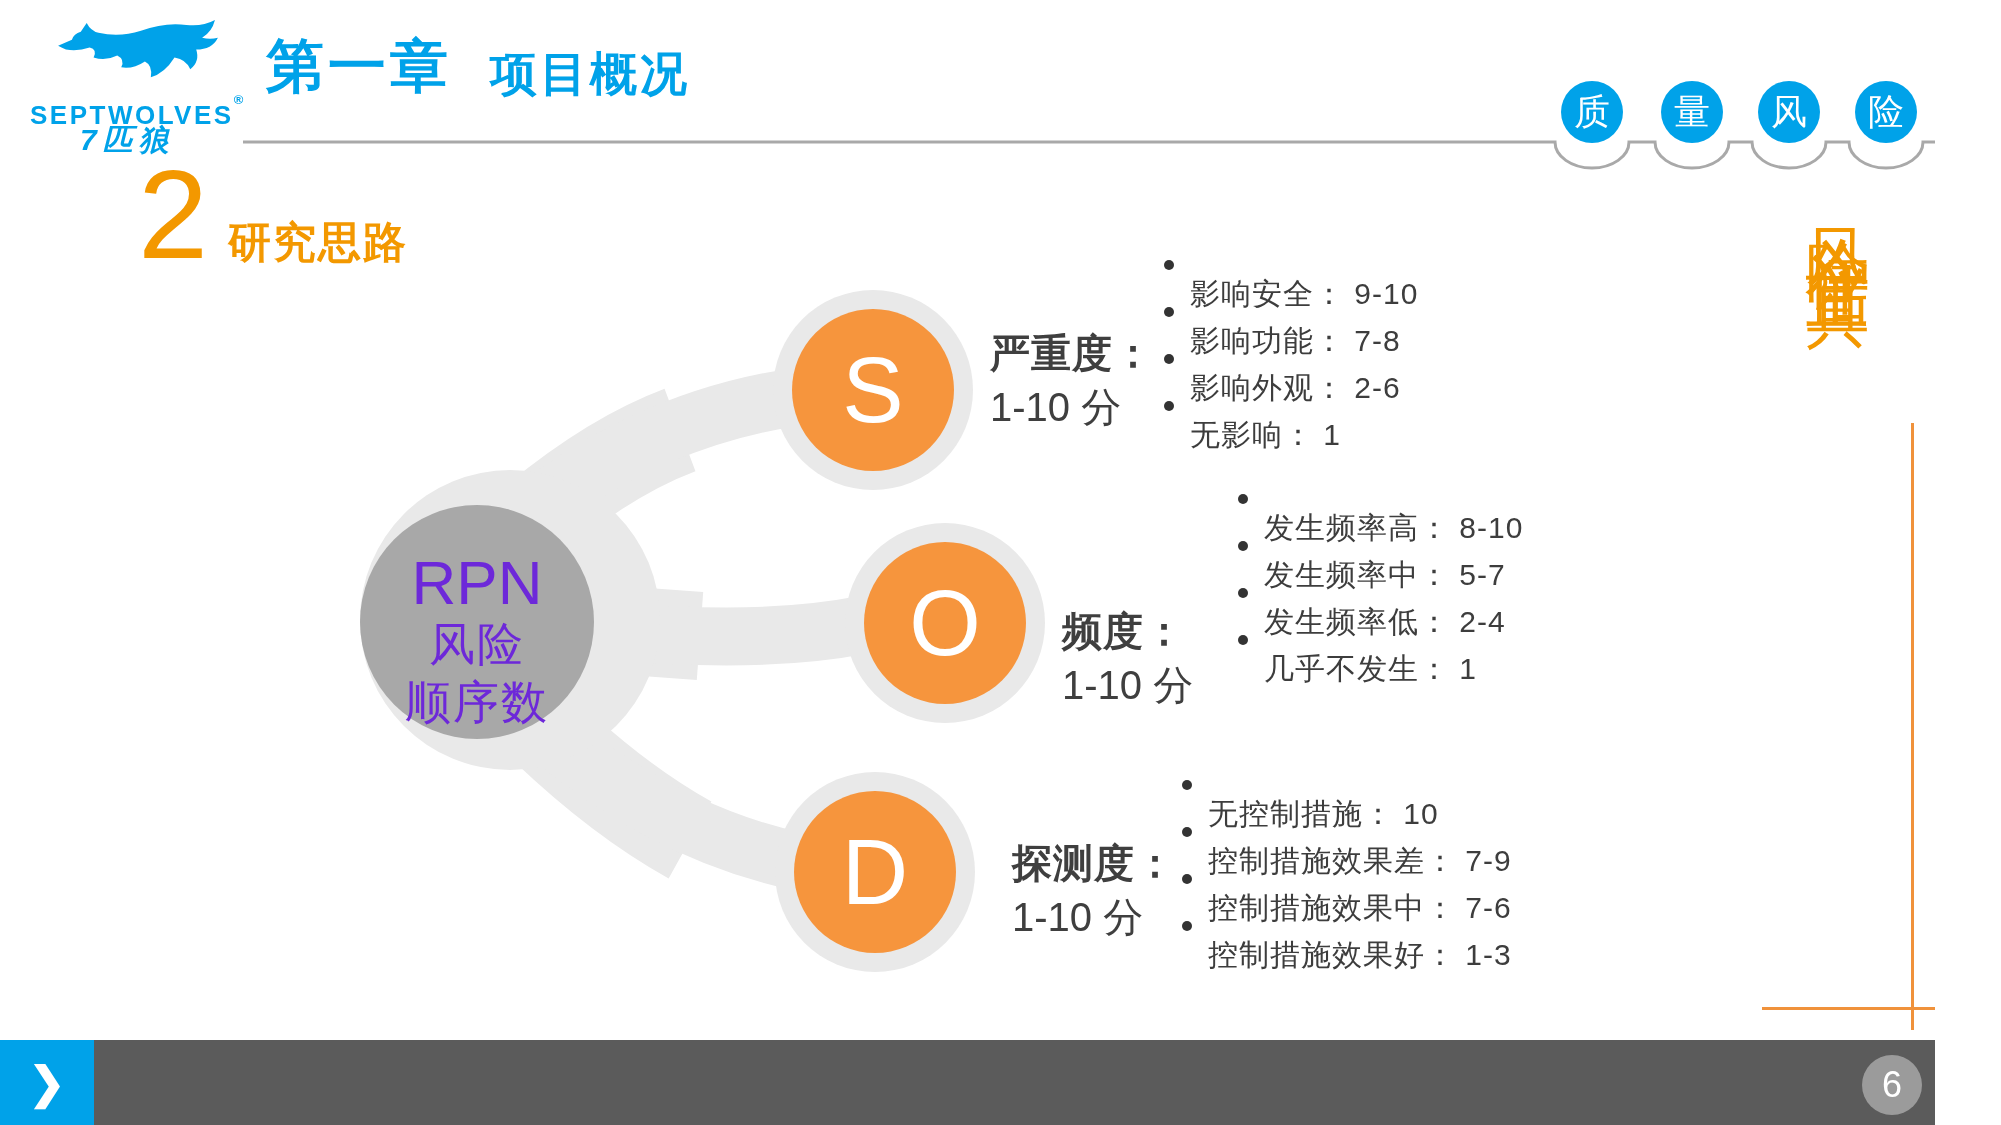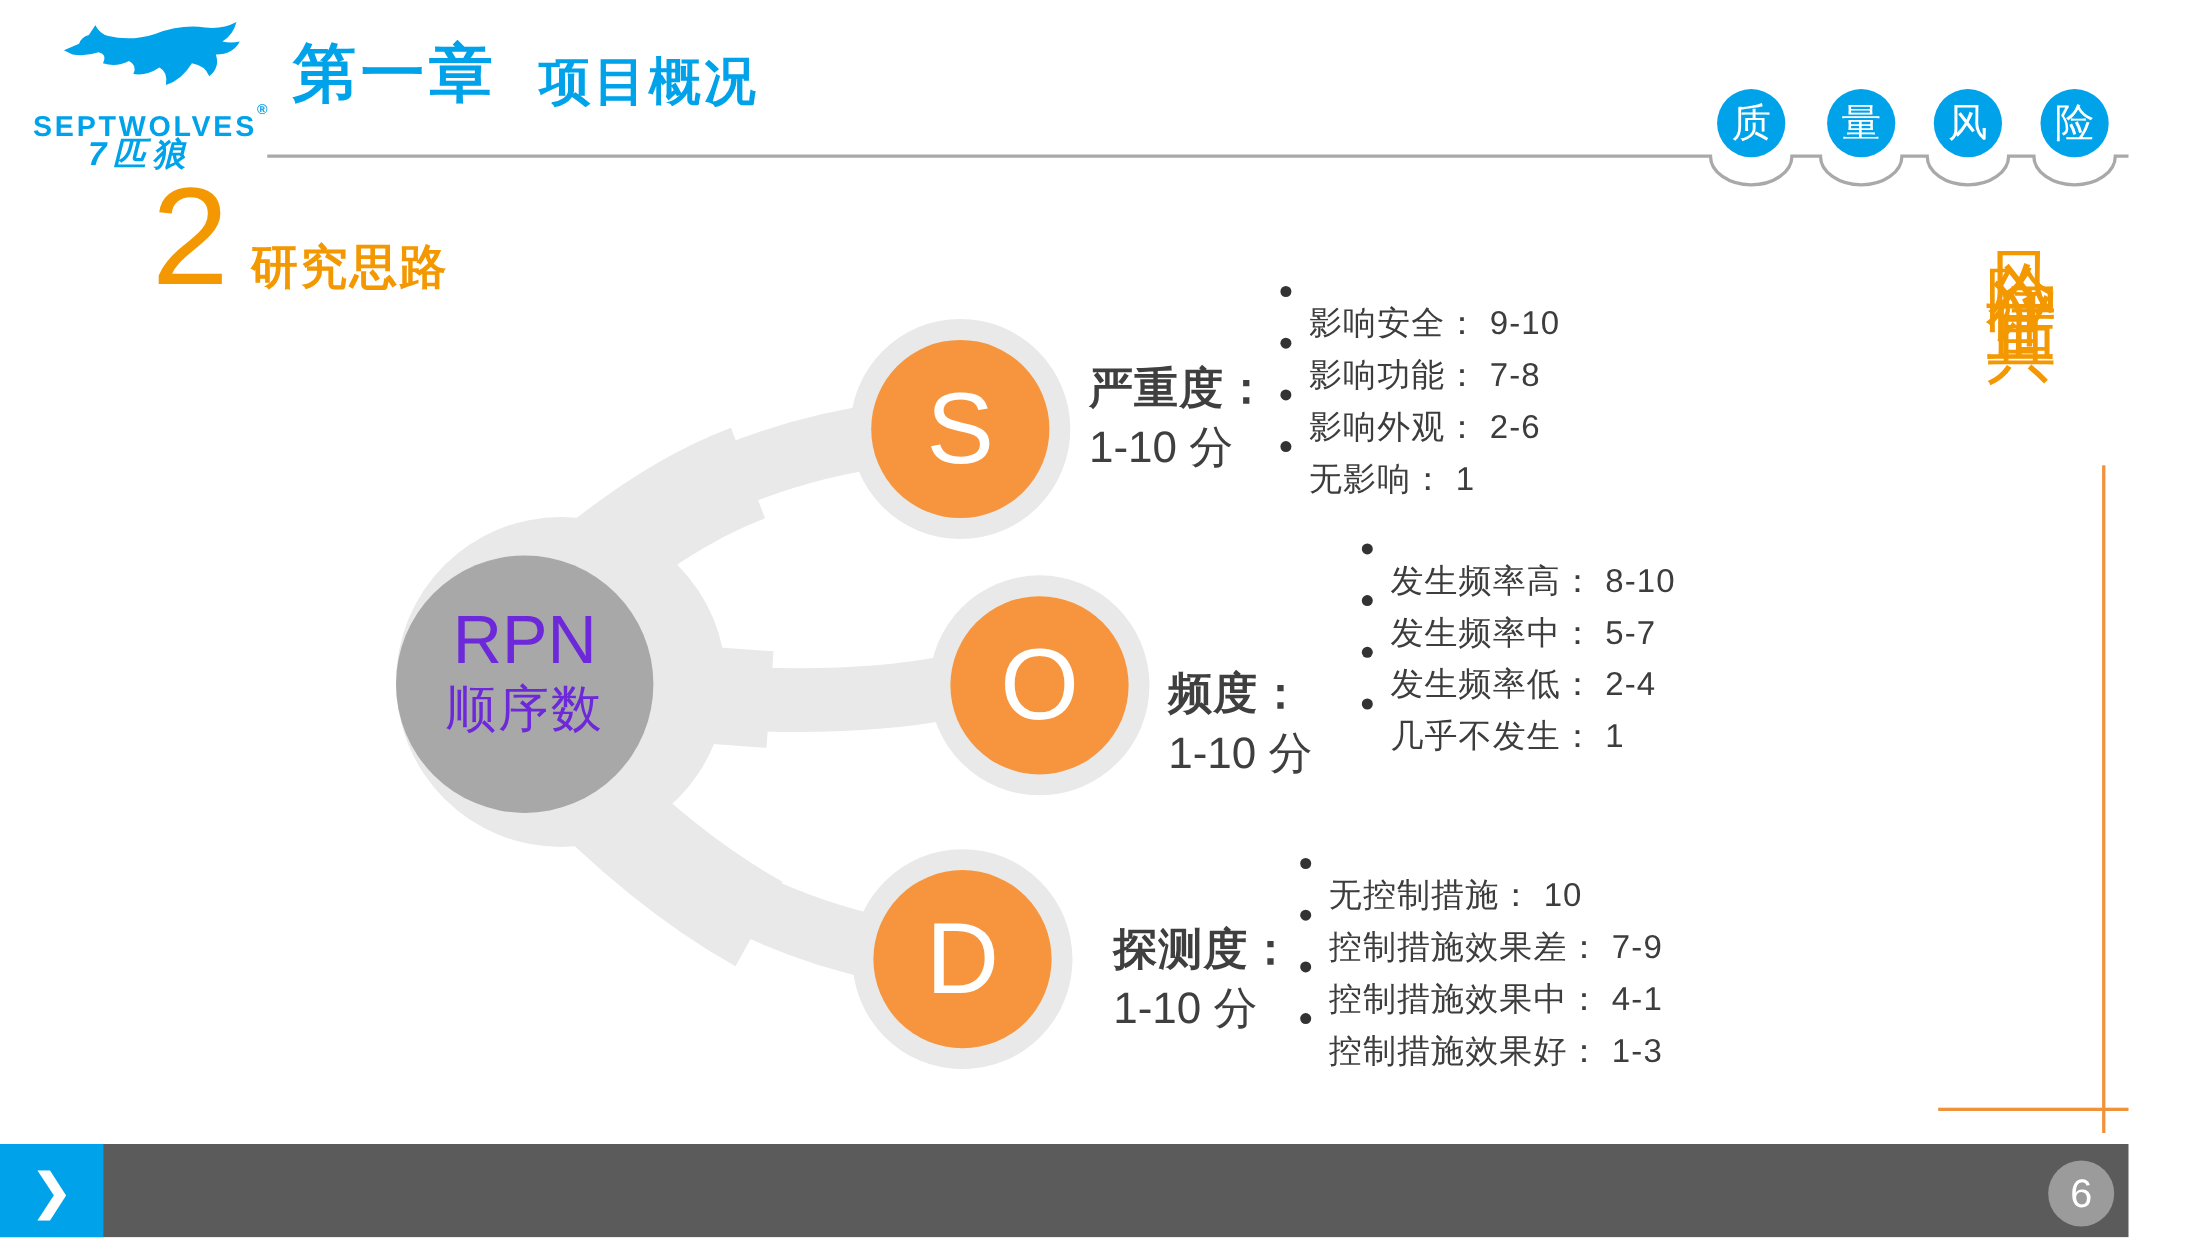--- a/index.html
+++ b/index.html
@@ -113,20 +113,21 @@
     </div>
   <div class="abs badge" style="left:1855px;top:81px;">
       <span>险</span>
     </div>
 
   <div class="abs sec-num">2</div>
   <div class="abs sec-title">研究思路</div>
 
   <div class="abs center-text">
     <div class="center-acronym">RPN</div>
+    <div class="center-cn">风险</div>
     <div class="center-cn">顺序数</div>
   </div>
 
   <div class="abs node-letter" style="left:793px;top:310px;">S</div>
   <div class="abs node-letter" style="left:865px;top:543px;">O</div>
   <div class="abs node-letter" style="left:795px;top:792px;">D</div>
 
   <div class="abs branch-label" style="left:990px;top:326px;">
     <div class="l1">严重度：</div>
     <div class="l2">1-10 分</div>
@@ -180,21 +181,21 @@
     <li>
         <span class="dot"></span>
         <span class="bullet-text">无控制措施： 10</span>
       </li>
     <li>
         <span class="dot"></span>
         <span class="bullet-text">控制措施效果差： 7-9</span>
       </li>
     <li>
         <span class="dot"></span>
-        <span class="bullet-text">控制措施效果中： 4-1</span>
+        <span class="bullet-text">控制措施效果中： 7-6</span>
       </li>
     <li>
         <span class="dot"></span>
         <span class="bullet-text">控制措施效果好： 1-3</span>
       </li>
   </ul>
 
   <div class="abs vertical-title">风险评估工具</div>
   <div class="abs vline"></div>
   <div class="abs hline"></div>

